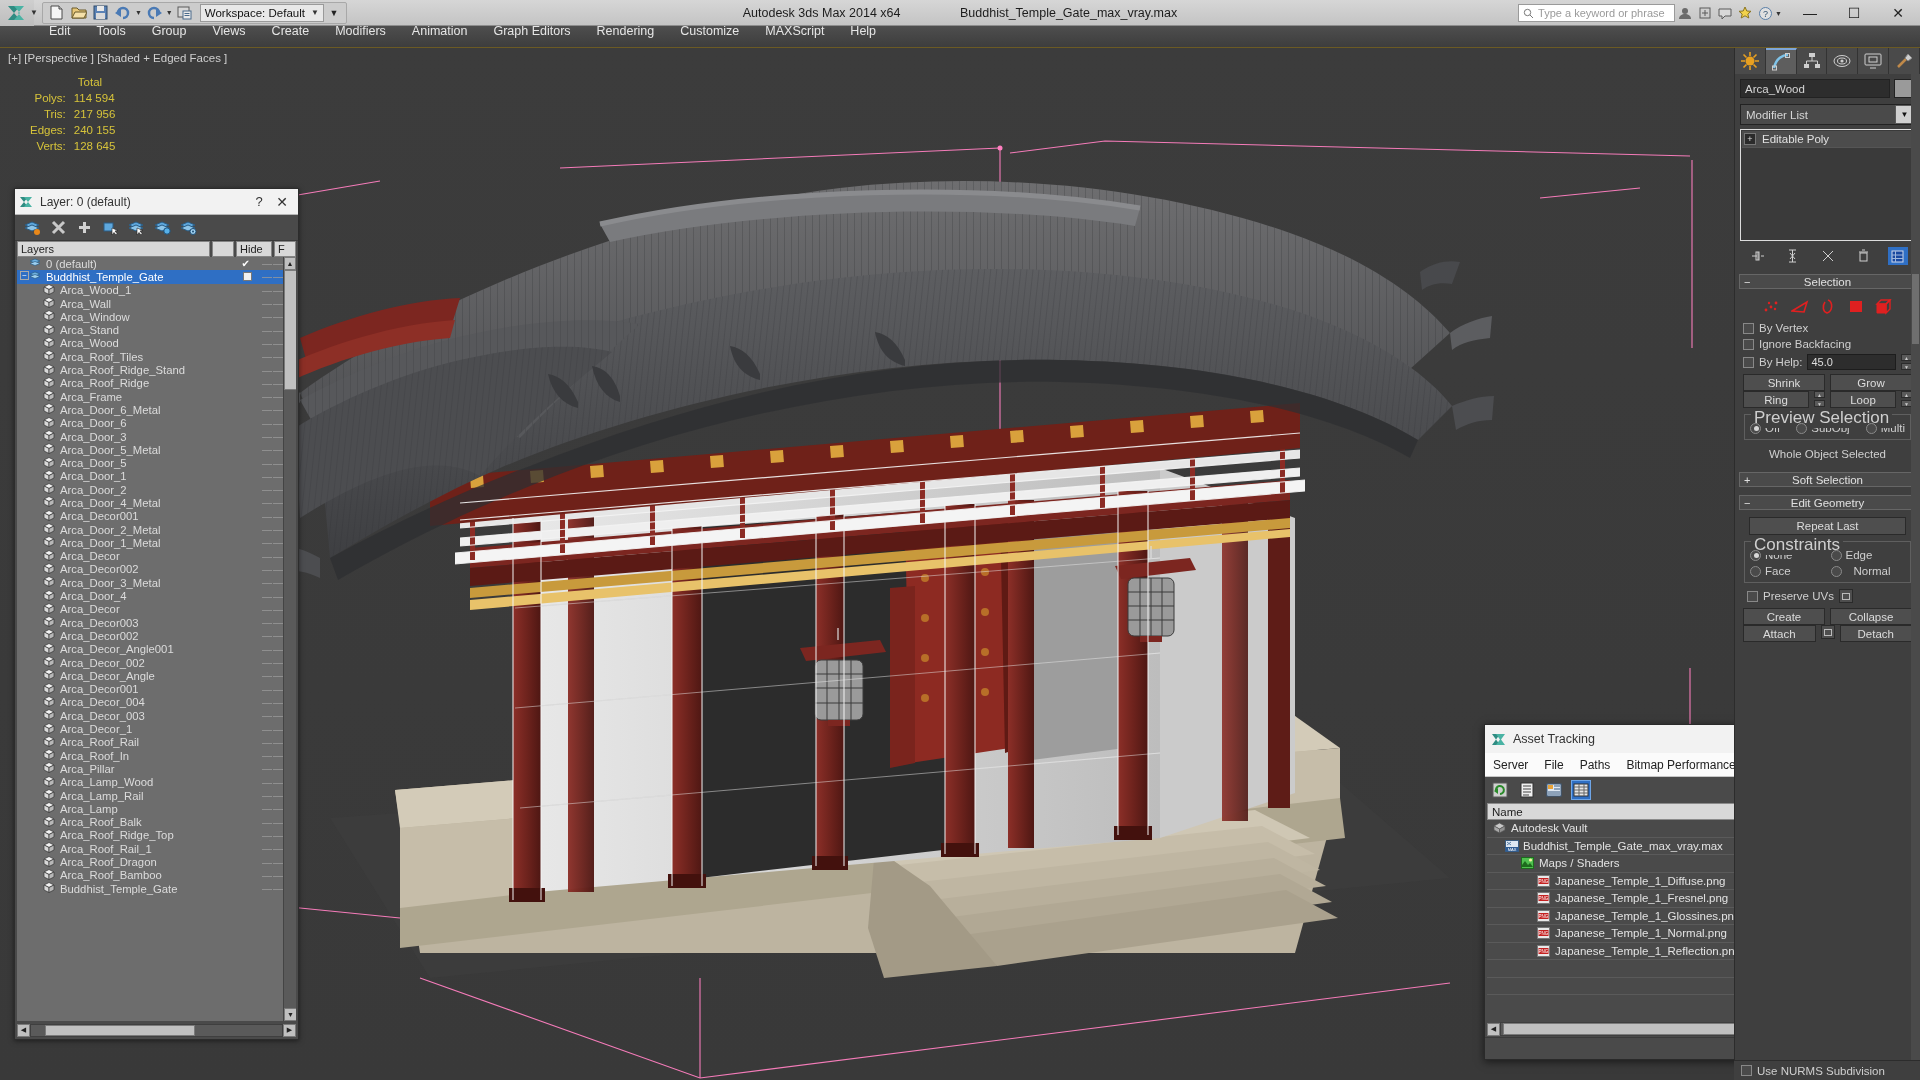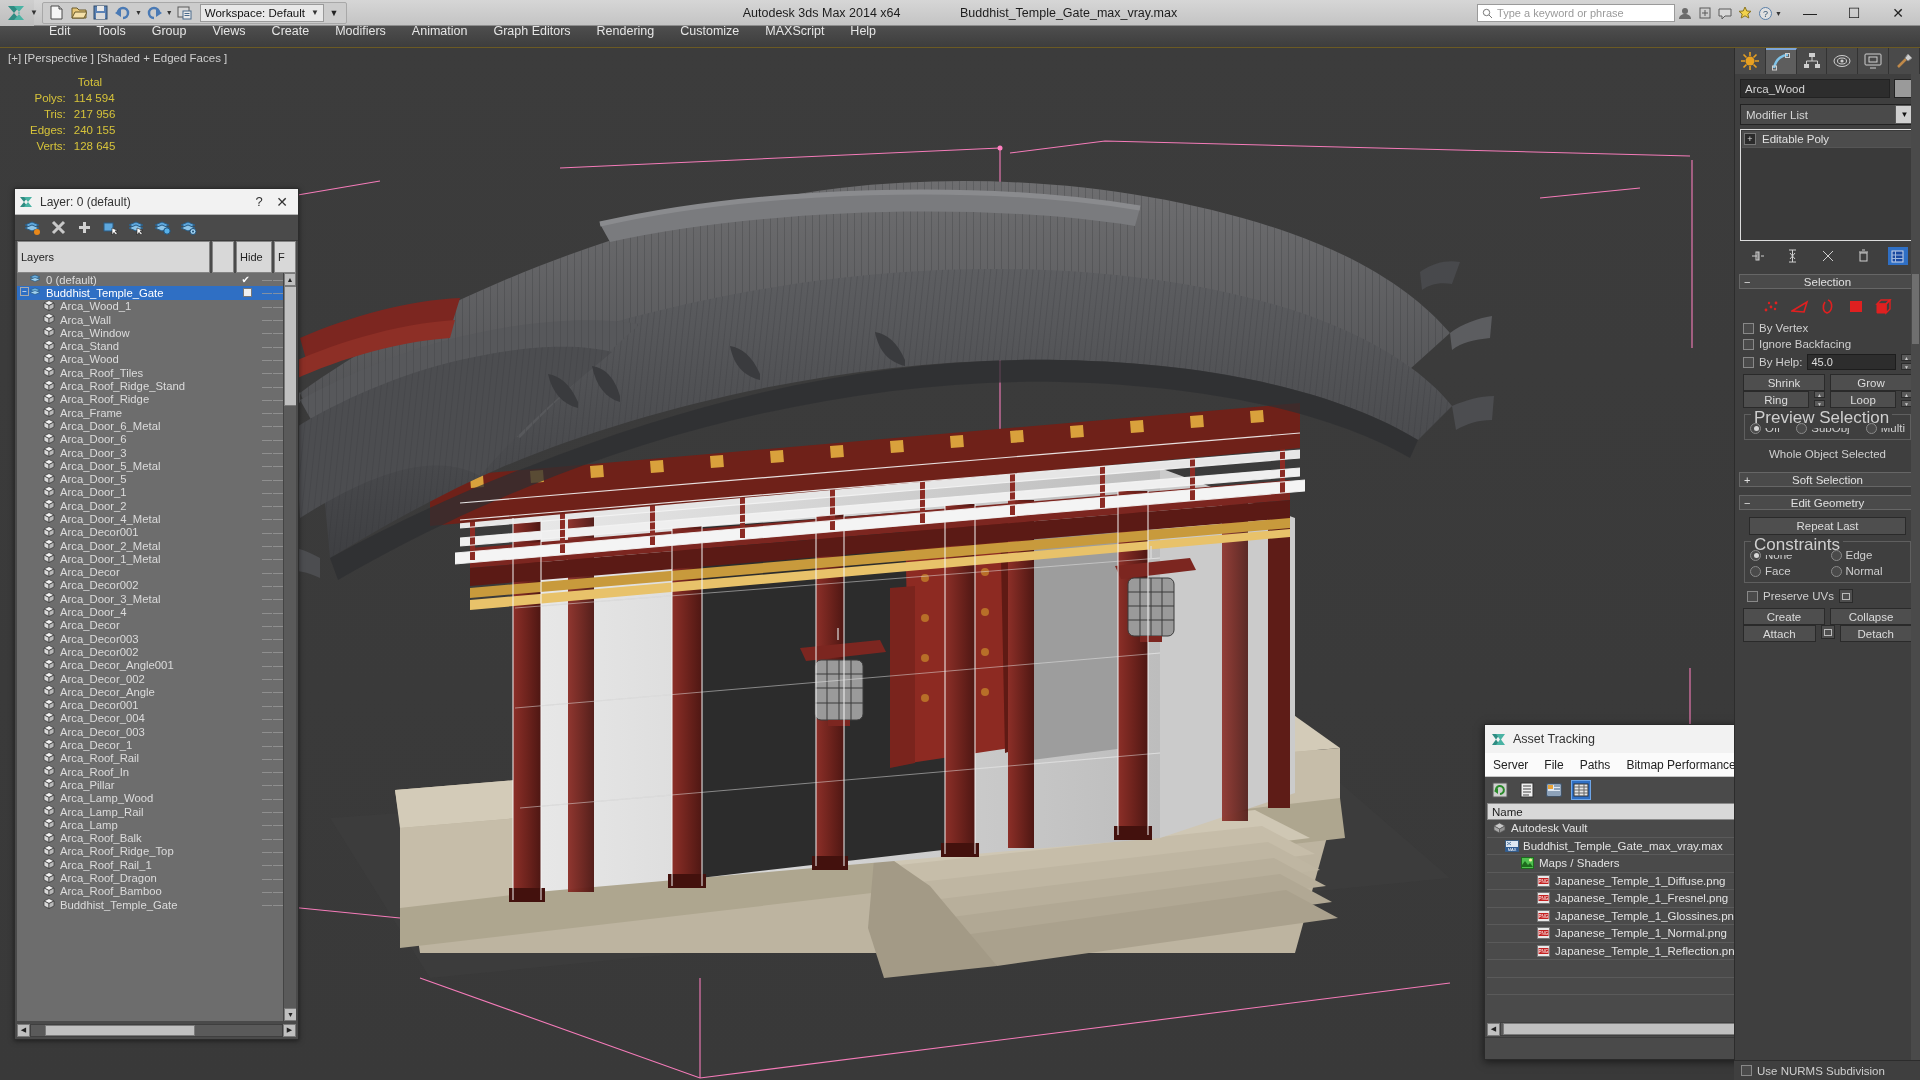--- a/index.html
+++ b/index.html
@@ -41,21 +41,21 @@
   .wsdrop { width:16px;height:18px;display:flex;align-items:center;justify-content:center;font-size:9px;color:#222; }
   .title-center {
     position:absolute; left:0; right:0; text-align:center;
     font-size:12.5px; color:#1c1c1c; pointer-events:none;
   }
   .title-center span { margin:0 28px; }
   .title-right {
     position:absolute; right:0; top:0; height:26px; display:flex; align-items:center;
   }
   .searchbox {
-    width:198px;height:18px;background:#fff;border:1px solid #9a9a9a;
+    width:157px;height:18px;background:#fff;border:1px solid #9a9a9a;
     display:flex;align-items:center;padding:0 4px;font-size:11px;color:#9a9a9a;
   }
   .tbtn { width:20px;height:20px;display:flex;align-items:center;justify-content:center; }
   .wbtn {
     width:44px;height:26px;display:flex;align-items:center;justify-content:center;
     font-size:14px;color:#222;
   }
 
   
   .menubar {
@@ -102,21 +102,21 @@
   }
   .layerdlg-title .t { font-size:12px;color:#333;margin-left:6px;flex:1; }
   .layerdlg-title .q { font-size:13px;color:#333;width:22px;text-align:center; }
   .layerdlg-title .x { font-size:14px;color:#333;width:24px;text-align:center; }
   .layer-toolbar {
     height:26px; background:#4a4a4a; display:flex; align-items:center; gap:8px; padding:0 8px;
     border-bottom:1px solid #3a3a3a;
   }
   .ltb { width:18px;height:18px;display:flex;align-items:center;justify-content:center; }
   .layer-head {
-    height:32px; display:flex; align-items:stretch;
+    height:16px; display:flex; align-items:stretch;
     background:#4a4a4a; padding:0 2px;
   }
   .lh-cell {
     background:#d8d8d8; border:1px solid #848484; color:#222; font-size:11px;
     display:flex; align-items:center; padding:0 3px;
   }
   .lh-name { flex:1; }
   .lh-gap { width:22px; margin-left:2px; }
   .lh-hide { width:36px; margin-left:2px; }
   .lh-f    { width:22px; margin-left:2px; }
@@ -1587,21 +1587,21 @@
                 <span>None</span>
               </span>
               <span style="display: flex; align-items: center; gap: 4px; font-size: 11.5px; color: rgb(207, 207, 207);">
                 <span class="rad"></span>
                 <span>Edge</span>
               </span>
               <span style="display: flex; align-items: center; gap: 4px; font-size: 11.5px; color: rgb(207, 207, 207);">
                 <span class="rad"></span>
                 <span>Face</span>
               </span>
-              <span style="display: flex; align-items: center; gap: 4px; font-size: 11.5px; color: rgb(207, 207, 207);">
+              <span style="display: flex; align-items: center; gap: 12px; font-size: 11.5px; color: rgb(207, 207, 207);">
                 <span class="rad"></span>
                 <span>Normal</span>
               </span>
             </div>
         </div>
 
         <div class="cb-row" style="margin:6px 0 5px 4px;">
           <span class="cb"></span>
           <span>Preserve UVs</span>
           <span class="sq-btn">

